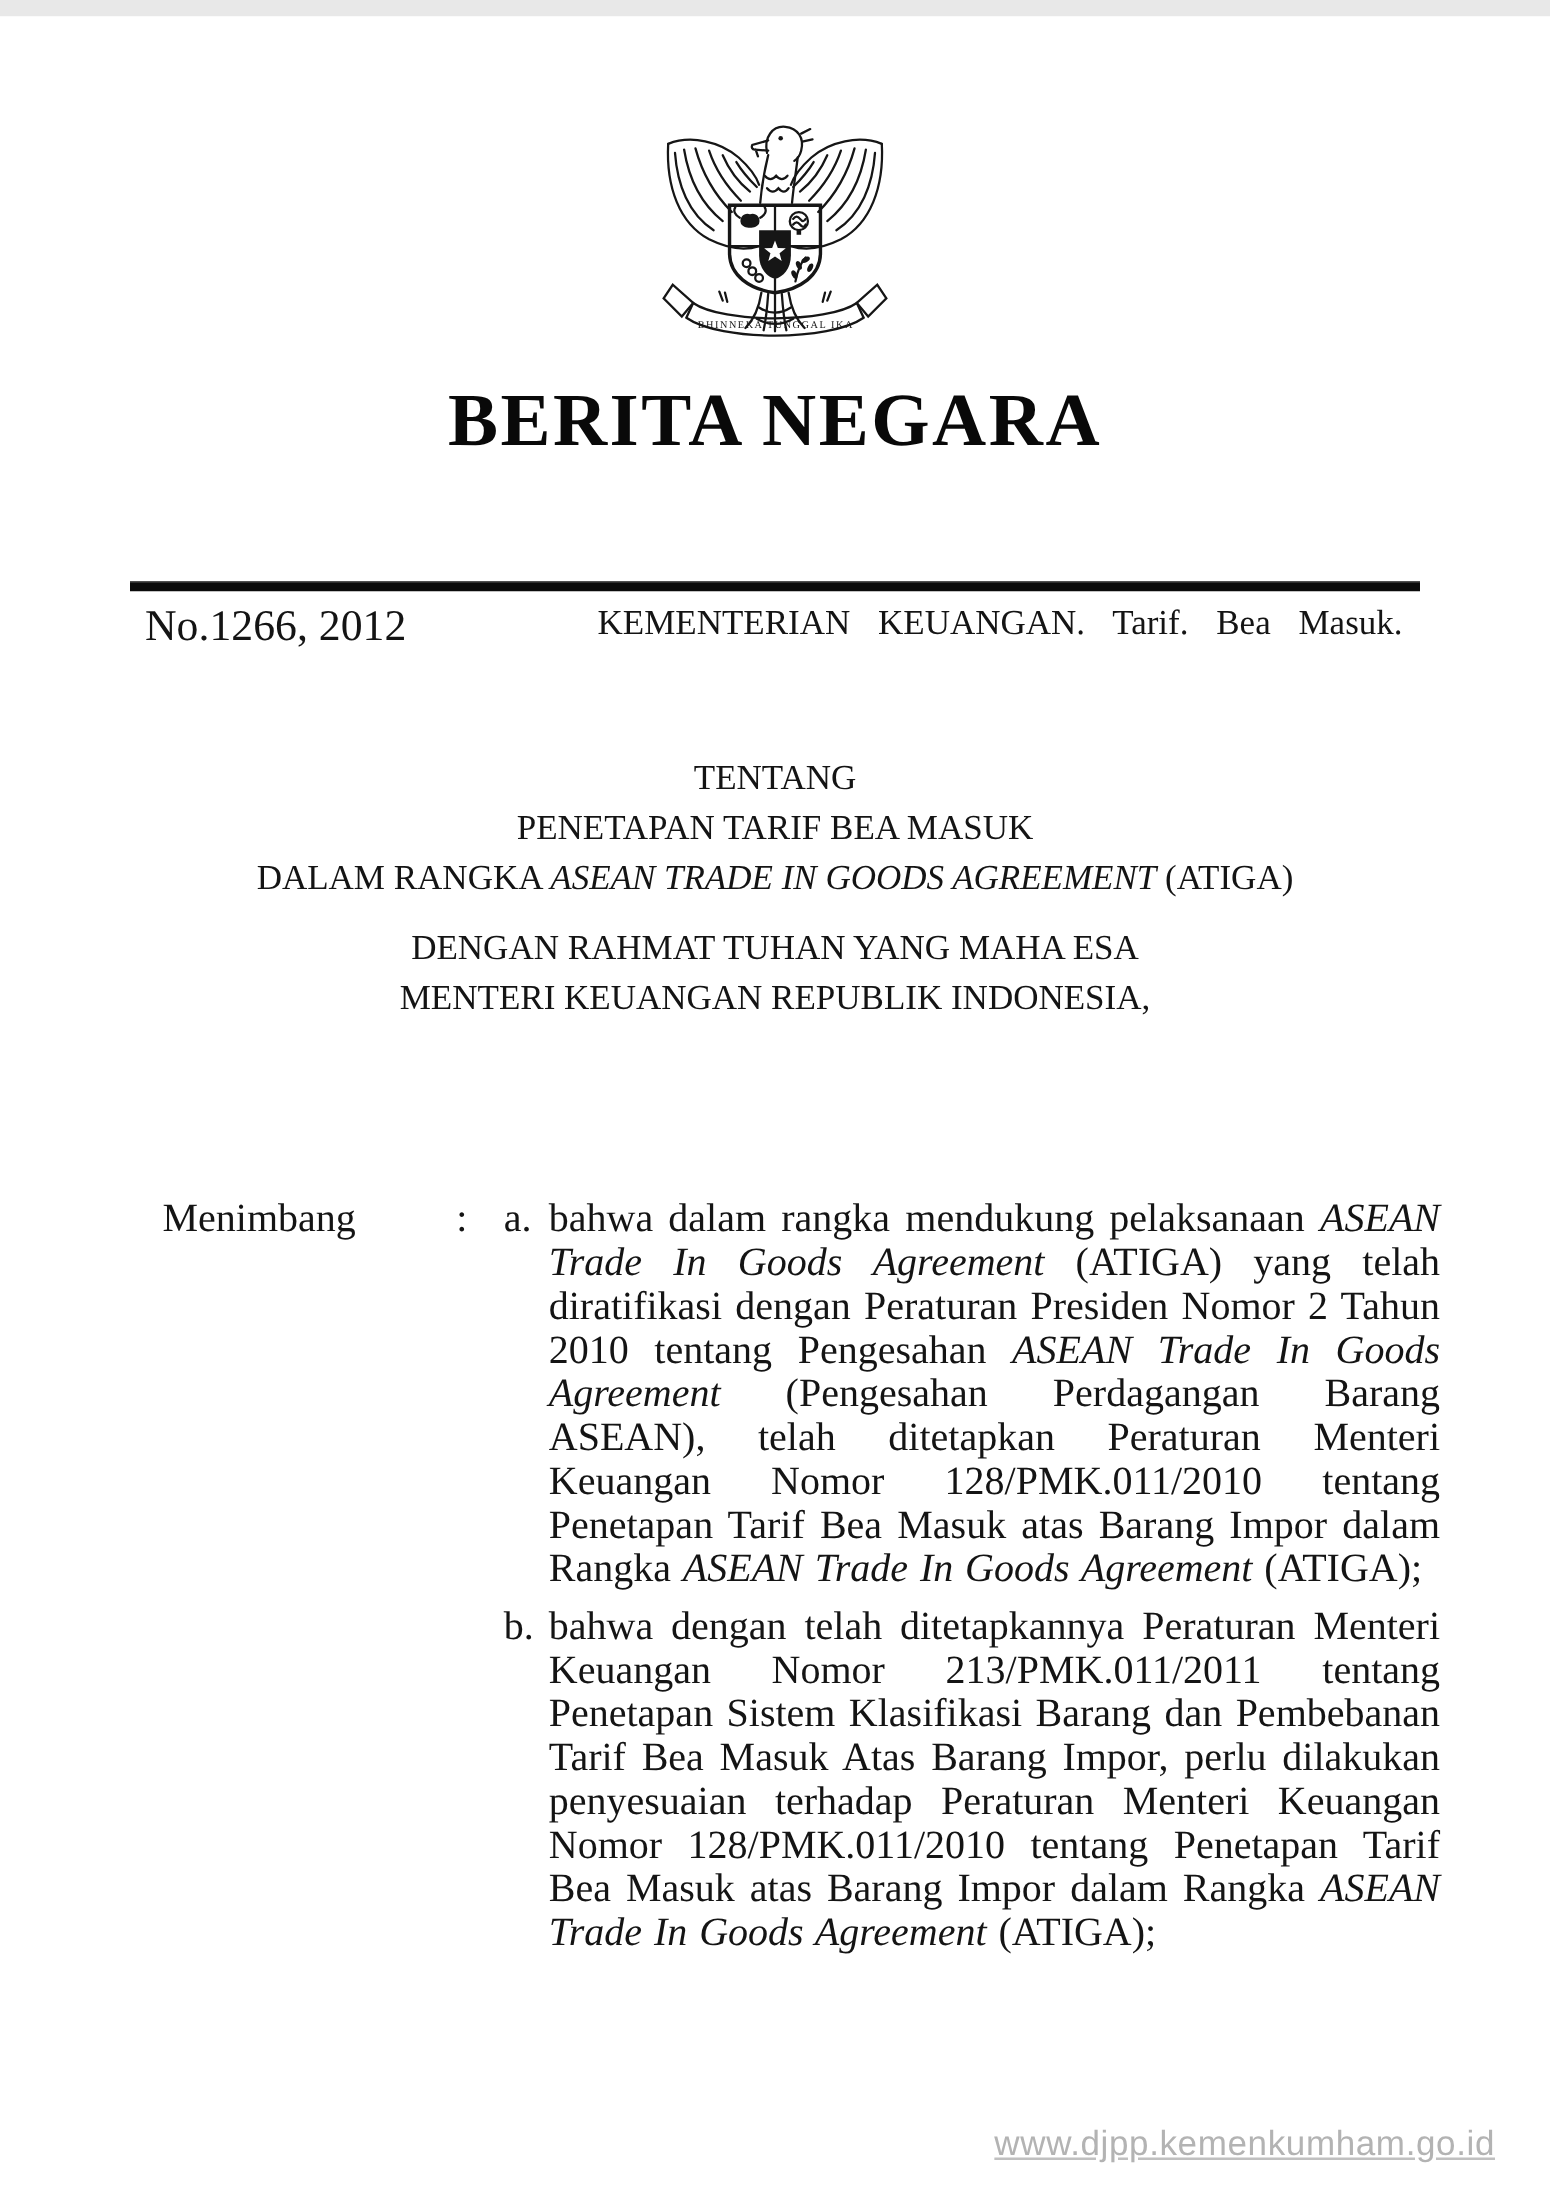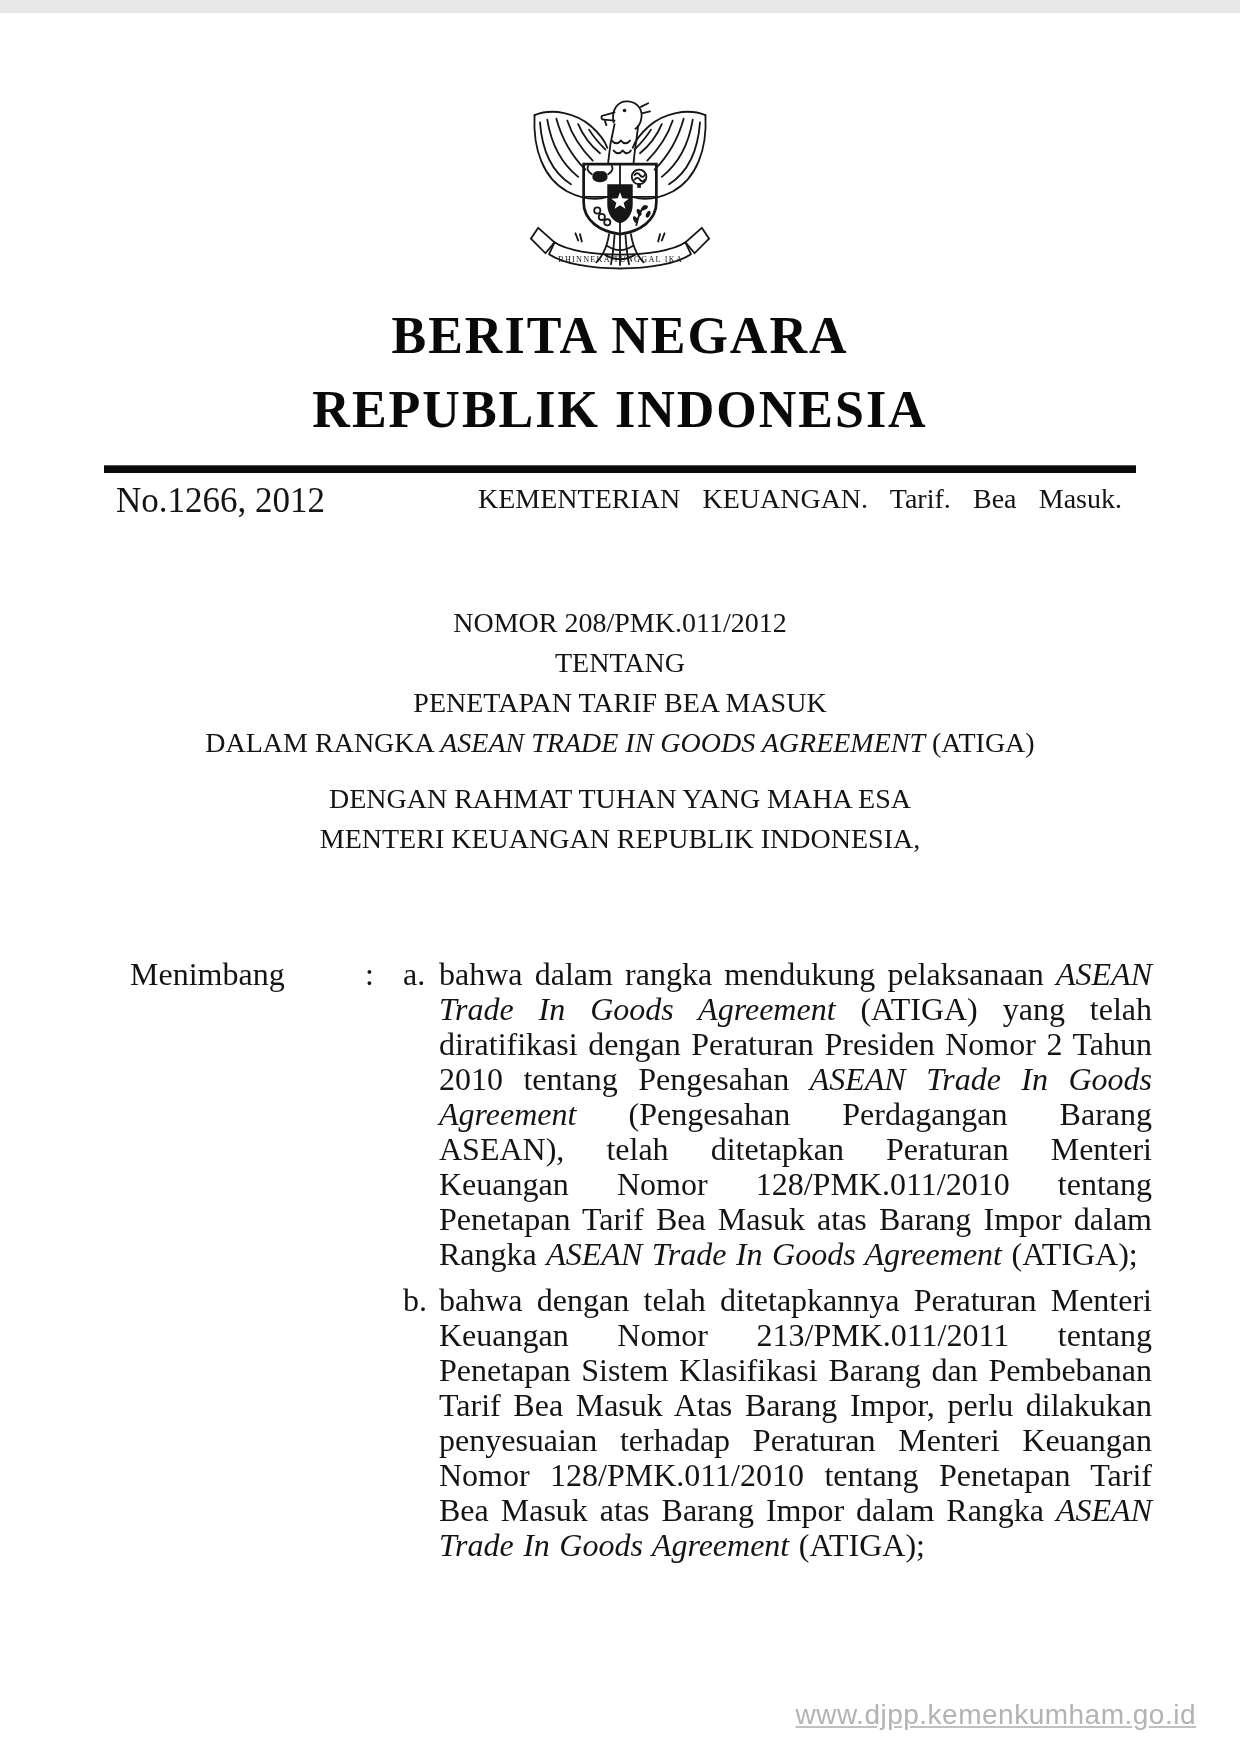--- a/index.html
+++ b/index.html
@@ -5,21 +5,21 @@
   html,body{margin:0;padding:0;background:#e8e8e8;}
   #page{
     position:relative;width:1240px;height:1755px;background:#ffffff;
     margin:13px auto;overflow:hidden;
     font-family:"Liberation Serif","DejaVu Serif",serif;color:#141414;
   }
   
   #emblem{position:absolute;left:520px;top:80px;width:200px;height:186px;}
   #masthead-title{
     position:absolute;left:0;top:286px;width:1240px;text-align:center;
-    font-weight:bold;font-size:52px;line-height:74px;letter-spacing:2px;color:#090909;
+    font-weight:bold;font-size:60px;line-height:74px;letter-spacing:2px;color:#090909;
   }
   #rule{position:absolute;left:104px;top:452px;width:1032px;height:7px;background:#0b0b0b;
         border-top:1px solid #555;}
   #issue-no{position:absolute;left:116px;top:468px;font-size:35px;white-space:nowrap;}
   #subject-block{position:absolute;left:478px;top:468px;width:644px;font-size:28px;line-height:36px;}
   #subject-line1{text-align:justify;text-align-last:justify;}
   #subject-line2 i{font-style:italic;}
   
   #title-block{position:absolute;left:105px;top:590px;width:1030px;text-align:center;
                font-size:28px;line-height:40px;}
@@ -104,31 +104,29 @@
     <g>
       <path class="ink" fill="#ffffff" d="M38,162 L20,146 L12,158 L28,174 Z"></path>
       <path class="ink" fill="#ffffff" d="M182,162 L200,146 L208,158 L192,174 Z"></path>
       <path class="ink" fill="#ffffff" d="M38,162 C64,180 156,180 182,162 L188,175 C158,196 62,196 32,175 Z"></path>
       <text x="110" y="184" text-anchor="middle" font-size="9" textLength="136" font-family="Liberation Serif, DejaVu Serif, serif" fill="#161616">BHINNEKA TUNGGAL IKA</text>
     </g>
   </svg>
 
   <div id="masthead-title">
     <div>BERITA NEGARA</div>
-    <div>REPUBLIK INDONESIA</div>
   </div>
   <div id="rule"></div>
 
   <div id="issue-no">No.1266, 2012</div>
   <div id="subject-block">
     <div id="subject-line1">KEMENTERIAN KEUANGAN. Tarif. Bea Masuk.</div>
   </div>
 
   <div id="title-block">
-    <div class="tline">NOMOR 208/PMK.011/2012</div>
     <div class="tline">TENTANG</div>
     <div class="tline">PENETAPAN TARIF BEA MASUK</div>
     <div class="tline"><span>DALAM RANGKA </span><i>ASEAN TRADE IN GOODS AGREEMENT</i><span> (ATIGA)</span></div>
     <div class="tline" id="invocation">DENGAN RAHMAT TUHAN YANG MAHA ESA</div>
     <div class="tline">MENTERI KEUANGAN REPUBLIK INDONESIA,</div>
   </div>
 
   <div id="considerations">
     <div class="c-row">
       <div>Menimbang</div>

